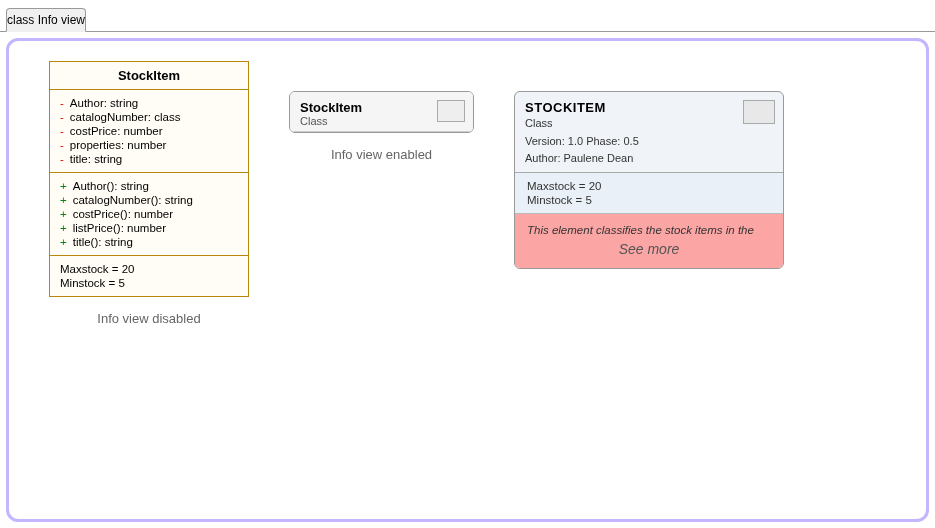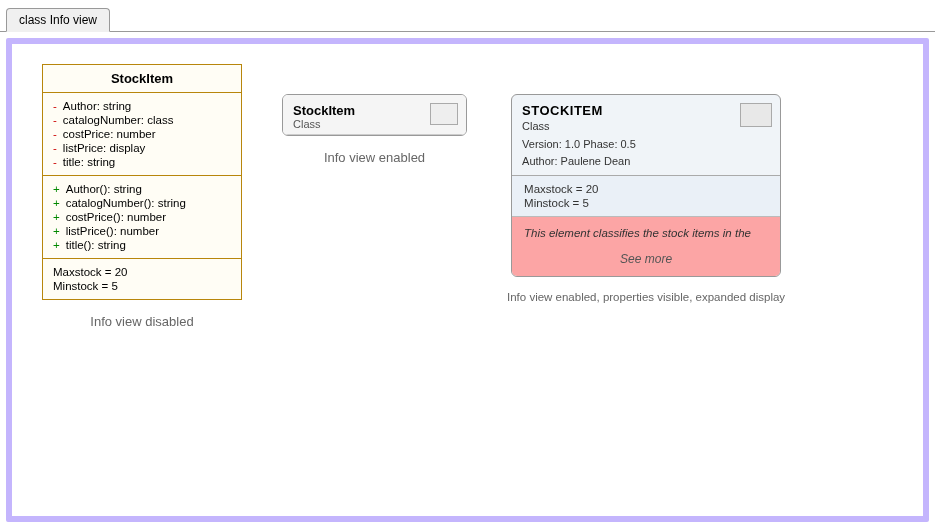--- a/index.html
+++ b/index.html
@@ -17,33 +17,33 @@
       align-items: flex-end;
       height: 32px;
       padding-left: 6px;
       border-bottom: 1px solid #999;
     }
 
     .tab {
       background: #f0f0f0;
       border: 1px solid #999;
       border-bottom: 1px solid #f0f0f0;
-      padding: 4px 12px;
+      padding: 4px 0;
       font-size: 12px;
       border-radius: 4px 4px 0 0;
       position: relative;
       bottom: -1px;
     }
 
     .main-container {
-      border: 6px solid #c4b5fd;
+      border: 3px solid #c4b5fd;
       margin: 6px;
       height: calc(528px - 44px);
-      border-radius: 2px;
-      padding: 20px 30px;
+      border-radius: 12px;
+      padding: 20px 40px;
       display: flex;
       flex-direction: row;
       gap: 40px;
       align-items: flex-start;
     }
 
     
     .panel-left {
       display: flex;
       flex-direction: column;
@@ -214,22 +214,22 @@
       font-size: 11.5px;
       line-height: 1.5;
       background: #fca5a5;
     }
 
     .see-more-link {
       display: block;
       text-align: center;
       color: #555;
       font-style: italic;
-      margin-top: 8px;
-      font-size: 12px;
+      margin-top: 0;
+      font-size: 14px;
     }
 
     .panel-label-right {
       font-size: 11.5px;
       color: #666;
       margin-top: 6px;
       text-align: center;
     }
   </style>
 </head>
@@ -252,21 +252,21 @@
         <div class="uml-row">
           <span class="uml-minus">-</span>
           <span>catalogNumber: class</span>
         </div>
         <div class="uml-row">
           <span class="uml-minus">-</span>
           <span>costPrice: number</span>
         </div>
         <div class="uml-row">
           <span class="uml-minus">-</span>
-          <span>listPrice: display</span>
+          <span>properties: number</span>
         </div>
         <div class="uml-row">
           <span class="uml-minus">-</span>
           <span>title: string</span>
         </div>
       </div>
       <div class="uml-section">
         <div class="uml-row">
           <span class="uml-plus">+</span>
           <span>Author(): string</span>
@@ -328,16 +328,15 @@
       </div>
       <div class="info-card-large-props">
         <div class="info-card-large-prop">Maxstock = 20</div>
         <div class="info-card-large-prop">Minstock = 5</div>
       </div>
       <div class="info-card-large-body">
         <div>This element classifies the stock items in the</div>
         <span class="see-more-link">See more</span>
       </div>
     </div>
-    <div class="panel-label-right">Info view enabled, properties visible, expanded display</div>
   </div>
 
 </div>
 
 </body></html>

